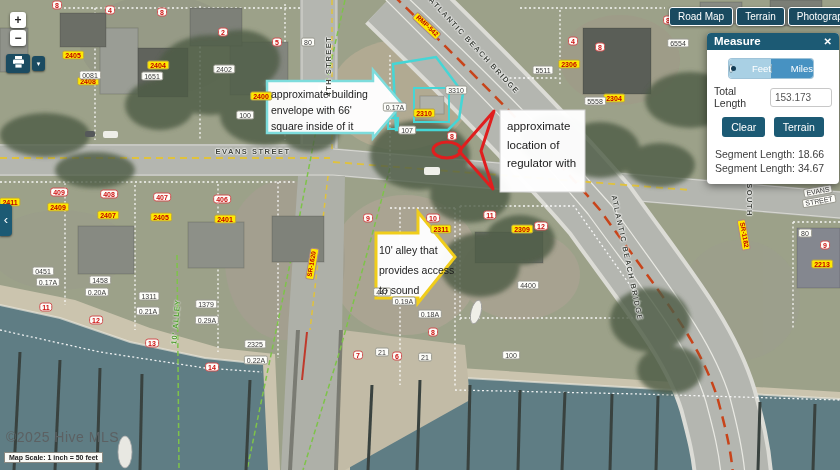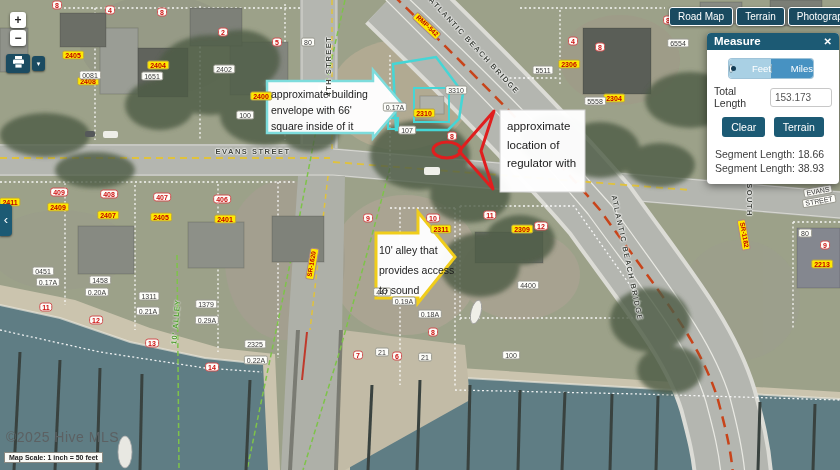--- a/index.html
+++ b/index.html
@@ -375,18 +375,18 @@
   <div class="mrow">
     <label>Total Length</label>
     <input type="text" value="153.173" style="">
   </div>
   <div id="measure-btns">
     <button class="pbtn">Clear</button>
     <button class="pbtn">Terrain</button>
   </div>
   <div id="segment-list">
     <div>Segment Length: 18.66</div>
-    <div>Segment Length: 38.93</div>
+    <div>Segment Length: 34.67</div>
   </div>
 </div>
 
 <div id="copyright">©2025 Hive MLS</div>
 <div id="scale-box">Map Scale: 1 inch = 50 feet</div>
 
 </body></html>

